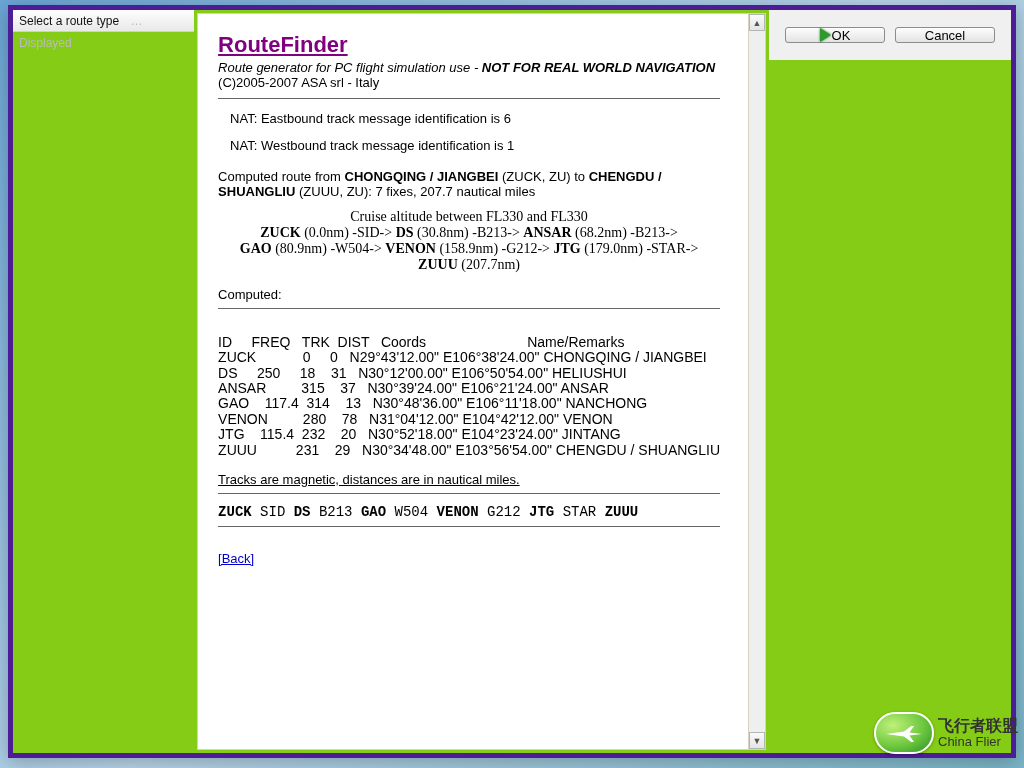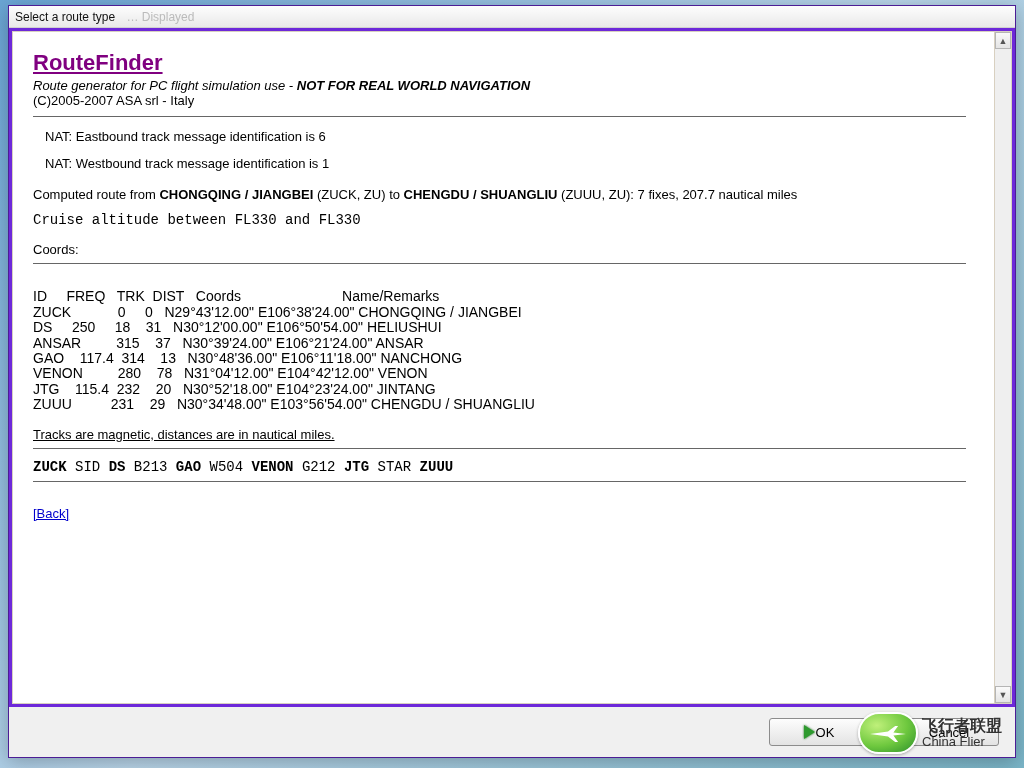--- a/index.html
+++ b/index.html
@@ -6,24 +6,24 @@
     body {
       margin: 0; padding: 0;
       background: linear-gradient(135deg, #6aa5d4 0%, #b8d4e8 50%, #7ab5c8 100%);
       font-family: "Segoe UI", Tahoma, sans-serif;
       width: 1024px; height: 768px;
       overflow: hidden;
       position: relative;
     }
     .window {
       position: absolute; top: 5px; left: 8px; right: 8px; bottom: 10px;
-      background: #6d28d9;
-      border: 1px solid #4c1d95;
+      background: #84cc16;
+      border: 5px solid #4c1d95;
       box-shadow: 0 4px 18px rgba(0,0,0,0.25);
-      display: flex; flex-direction: column;
+      display: flex; flex-direction: row;
     }
     .titlebar {
       height: 22px; line-height: 22px;
       padding: 0 6px;
       font-size: 12px;
       color: #111;
       background: linear-gradient(#fdfdfd, #e9e9e9);
       border-bottom: 1px solid #d0d0d0;
     }
     .ghost-text { color:#bbb; margin-left:8px; font-size:12px;}
@@ -45,21 +45,21 @@
       text-decoration: underline; margin:0 0 2px 0;
       font-family: Verdana, Geneva, sans-serif;
     }
     .tagline { font-style: italic; margin:0; }
     .tagline .warn { font-weight: bold; }
     .copyright { margin:0 0 8px 0; }
     hr.sep { border:none; border-top:1px solid #666; margin:6px 0 10px 0; }
     .nat-line { margin:12px; }
     .computed { margin:16px 0 10px 0; }
     .computed b { font-weight:bold; }
-    .mono { font-family: Liberation Mono, monospace; font-size:14px; line-height:1.15; white-space: pre; }
+    .mono { font-family: Liberation Serif, serif; font-size:14px; line-height:1.15; white-space: pre; text-align: center; }
     .mono b { font-weight:bold; }
     .details-label { margin:14px 0 4px 0; }
     .table-area { font-family:Liberation Sans, sans-serif; font-size:14px; line-height:1.1; white-space:pre; }
     .note { margin:14px 0 6px 0;text-decoration:underline; }
     .short-route { font-family:"Courier New", monospace; font-size:14px; white-space:pre; }
     .short-route b { font-weight:bold; }
     .back-link { color:#0000cc; text-decoration: underline; cursor:pointer; display:inline-block; margin-top:14px; }
     .scrollbar {
       width:17px; background:#f0f0f0;
       border-left:1px solid #d8d0c0;
@@ -67,32 +67,31 @@
     }
     .sb-btn { height:17px; background:linear-gradient(#fafafa,#e4e4e4); border:1px solid #b5b5b5; margin:0; display:flex; align-items:center; justify-content:center; font-size:9px; color:#555;}
     .sb-track { flex:1; background:#efefef; }
     .buttonbar {
       height:50px;
       display:flex; align-items:center; justify-content:flex-end;
       gap:10px; padding:0 16px;
       background:#f0f0f0;
     }
     .btn {
-      min-width:100px; height:28px;
+      min-width:100px; height:16px;
       display:flex; align-items:center; justify-content:center;
       gap:1px;
       background:linear-gradient(#fdfdfd,#e3e3e3);
       border:1px solid #8c8c8c; border-radius:3px;
       font-size:13px; cursor:pointer;
       padding:0 10px;
-      margin-left:20px;
     }
     .play-icon { width:0;height:0;border-top:7px solid transparent;border-bottom:7px solid transparent;border-left:11px solid #2e9a2e; filter: drop-shadow(0 0 1px #186a18);}
     .watermark {
-      position:absolute; right:22px; bottom:14px;
+      position:absolute; right:6px; bottom:14px;
       display:flex; align-items:center; gap:4px;
       pointer-events:none;
     }
     .wm-badge {
       width:60px; height:42px; border-radius:21px;
       background: radial-gradient(ellipse at 30% 30%, #bff07a 0%, #6ec83e 55%, #2a8f2a 100%);
       border:2px solid #fff; box-shadow:0 1px 3px rgba(0,0,0,.3);
       position:relative;
     }
     .wm-plane {
@@ -122,22 +121,23 @@
       <p class="copyright">(C)2005-2007 ASA srl - Italy</p>
       <hr class="sep">
 
       <p class="nat-line">NAT: Eastbound track message identification is 6</p>
       <p class="nat-line">NAT: Westbound track message identification is 1</p>
       <p class="computed">
         <span>Computed route from </span><b>CHONGQING / JIANGBEI</b><span> (ZUCK, ZU) to </span><b>CHENGDU / SHUANGLIU</b><span> (ZUUU, ZU): 7 fixes, 207.7 nautical miles</span>
       </p>
 
       <div class="mono">Cruise altitude between FL330 and FL330</div>
+      <div class="mono" id="legs"><div><b>ZUCK</b> (0.0nm) -SID-&gt; <b>DS</b> (30.8nm) -B213-&gt; <b>ANSAR</b> (68.2nm) -B213-&gt;</div><div><b>GAO</b> (80.9nm) -W504-&gt; <b>VENON</b> (158.9nm) -G212-&gt; <b>JTG</b> (179.0nm) -STAR-&gt;</div><div><b>ZUUU</b> (207.7nm)</div></div>
 
-      <p class="details-label">Coords:</p>
+      <p class="details-label">Computed:</p>
       <hr class="sep">
 
       <div class="table-area">
 <div>ID     FREQ   TRK  DIST   Coords                          Name/Remarks</div><div id="trows"><div>ZUCK            0     0   N29°43'12.00" E106°38'24.00" CHONGQING / JIANGBEI</div><div>DS     250     18    31   N30°12'00.00" E106°50'54.00" HELIUSHUI</div><div>ANSAR         315    37   N30°39'24.00" E106°21'24.00" ANSAR</div><div>GAO    117.4  314    13   N30°48'36.00" E106°11'18.00" NANCHONG</div><div>VENON         280    78   N31°04'12.00" E104°42'12.00" VENON</div><div>JTG    115.4  232    20   N30°52'18.00" E104°23'24.00" JINTANG</div><div>ZUUU          231    29   N30°34'48.00" E103°56'54.00" CHENGDU / SHUANGLIU</div></div></div>
 
       <p class="note">Tracks are magnetic, distances are in nautical miles.</p>
       <hr class="sep">
 
       <div class="short-route" id="short-route"><b>ZUCK</b><span> SID </span><b>DS</b><span> B213 </span><b>GAO</b><span> W504 </span><b>VENON</b><span> G212 </span><b>JTG</b><span> STAR </span><b>ZUUU</b></div>
       <hr class="sep">

